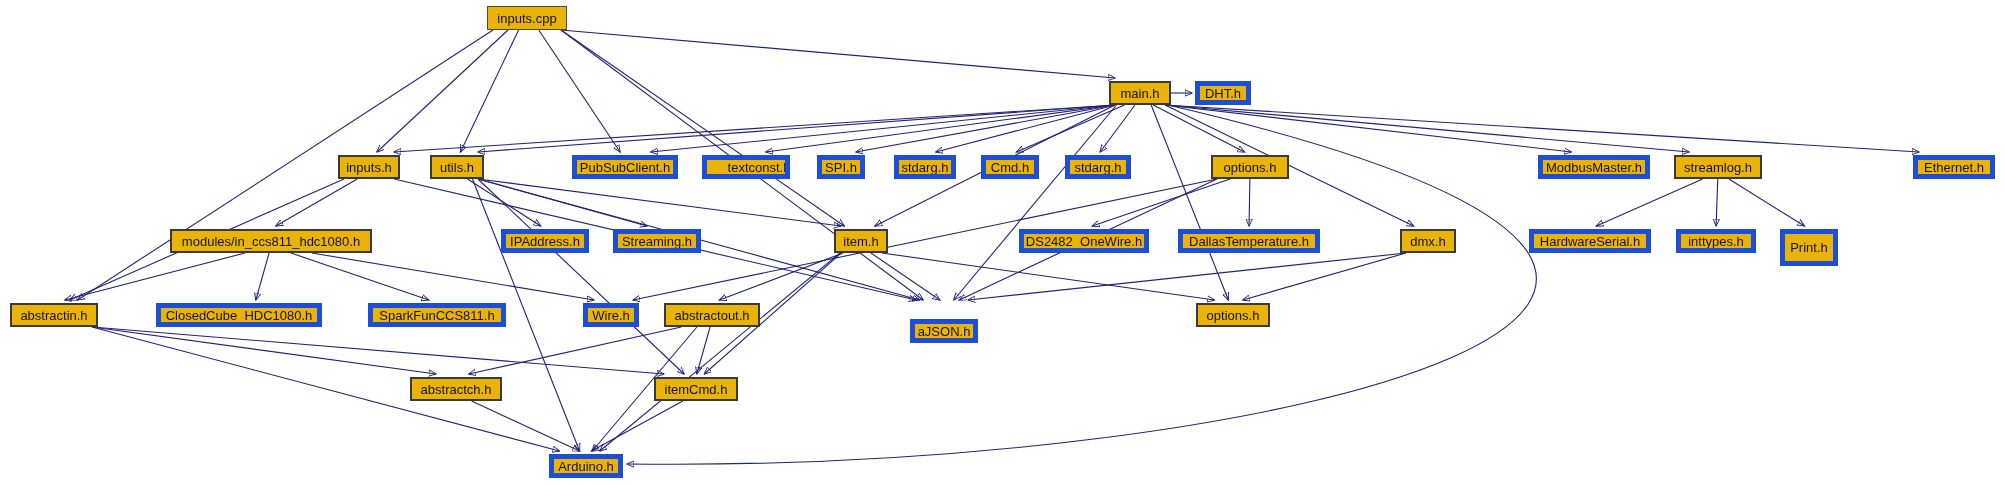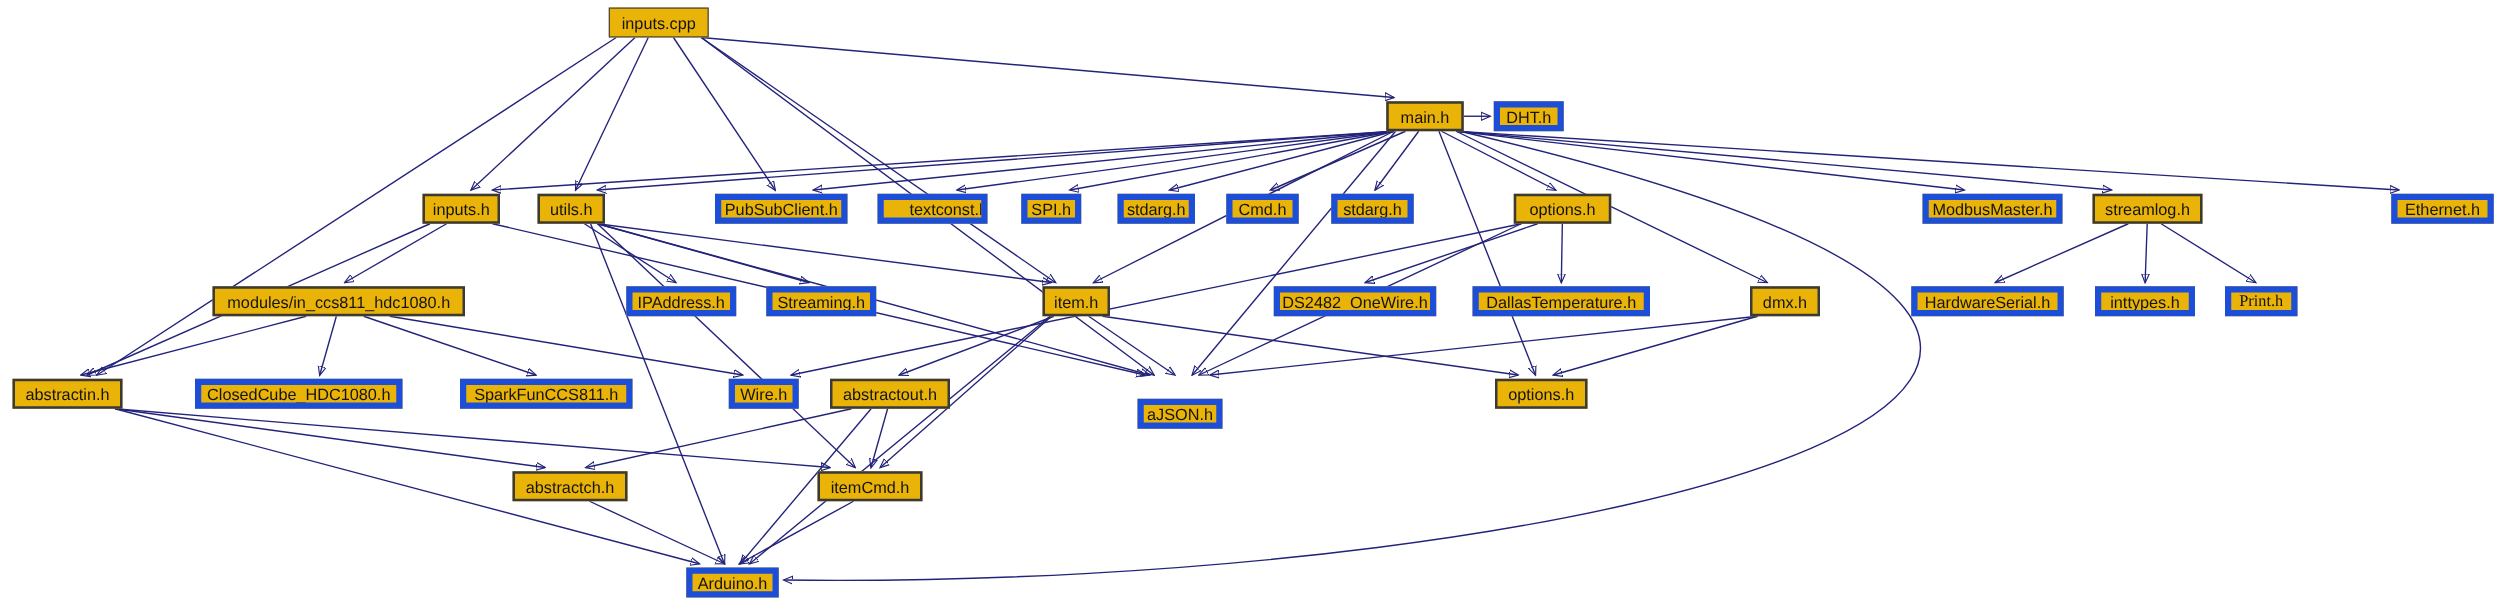--- a/index.html
+++ b/index.html
@@ -139,21 +139,21 @@
       <div class="node plain" style="left: 1913px; top: 155px; width: 82px; height: 24px;">Ethernet.h</div>
       <div class="node bold" style="left: 170px; top: 229px; width: 202px; height: 24px;">modules/in_ccs811_hdc1080.h</div>
       <div class="node plain" style="left: 501px; top: 229px; width: 88px; height: 24px;">IPAddress.h</div>
       <div class="node plain" style="left: 613px; top: 229px; width: 88px; height: 24px;">Streaming.h</div>
       <div class="node bold" style="left: 834px; top: 229px; width: 54px; height: 24px;">item.h</div>
       <div class="node plain" style="left: 1019px; top: 229px; width: 130px; height: 24px;">DS2482_OneWire.h</div>
       <div class="node plain" style="left: 1178px; top: 229px; width: 142px; height: 24px;">DallasTemperature.h</div>
       <div class="node bold" style="left: 1400px; top: 229px; width: 56px; height: 24px;">dmx.h</div>
       <div class="node plain" style="left: 1529px; top: 229px; width: 122px; height: 24px;">HardwareSerial.h</div>
       <div class="node plain" style="left: 1676px; top: 229px; width: 80px; height: 24px;">inttypes.h</div>
-      <div class="node plain" style="left: 1780px; top: 229px; width: 58px; height: 24px; font-family: Liberation Serif, serif;">Print.h</div>
+      <div class="node plain" style="left: 1780px; top: 229px; width: 58px; height: 37px;">Print.h</div>
       <div class="node bold" style="left: 10px; top: 303px; width: 88px; height: 24px;">abstractin.h</div>
       <div class="node plain" style="left: 156px; top: 303px; width: 166px; height: 24px;">ClosedCube_HDC1080.h</div>
       <div class="node plain" style="left: 368px; top: 303px; width: 138px; height: 24px;">SparkFunCCS811.h</div>
       <div class="node plain" style="left: 583px; top: 303px; width: 56px; height: 24px;">Wire.h</div>
       <div class="node bold" style="left: 664px; top: 303px; width: 96px; height: 24px;">abstractout.h</div>
       <div class="node plain" style="left: 910px; top: 303px; width: 68px; height: 24px; margin-top: 16px;">aJSON.h</div>
       <div class="node bold" style="left: 1196px; top: 303px; width: 74px; height: 24px;">options.h</div>
       <div class="node bold" style="left: 410px; top: 377px; width: 92px; height: 24px;">abstractch.h</div>
       <div class="node bold" style="left: 654px; top: 377px; width: 84px; height: 24px;">itemCmd.h</div>
       <div class="node plain" style="left: 549px; top: 454px; width: 74px; height: 24px;">Arduino.h</div>

